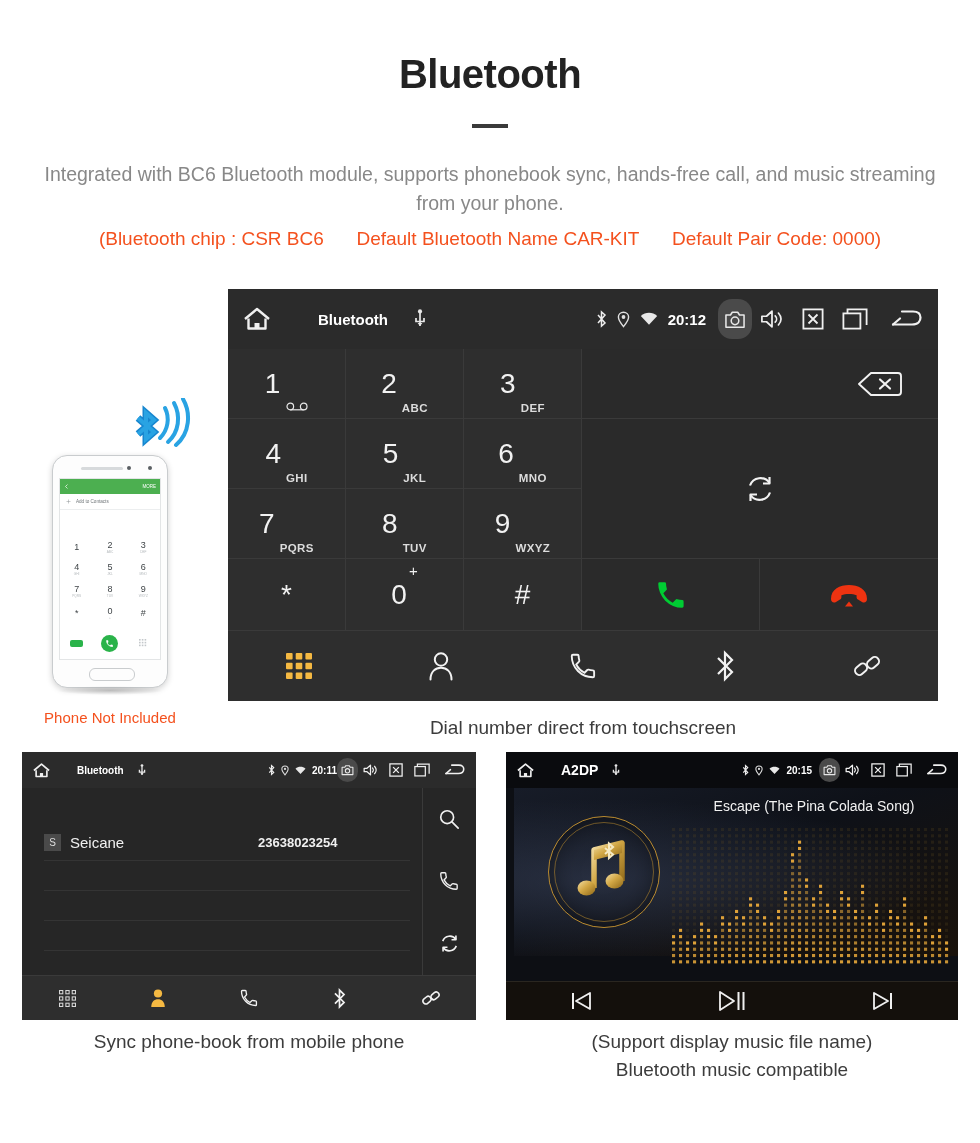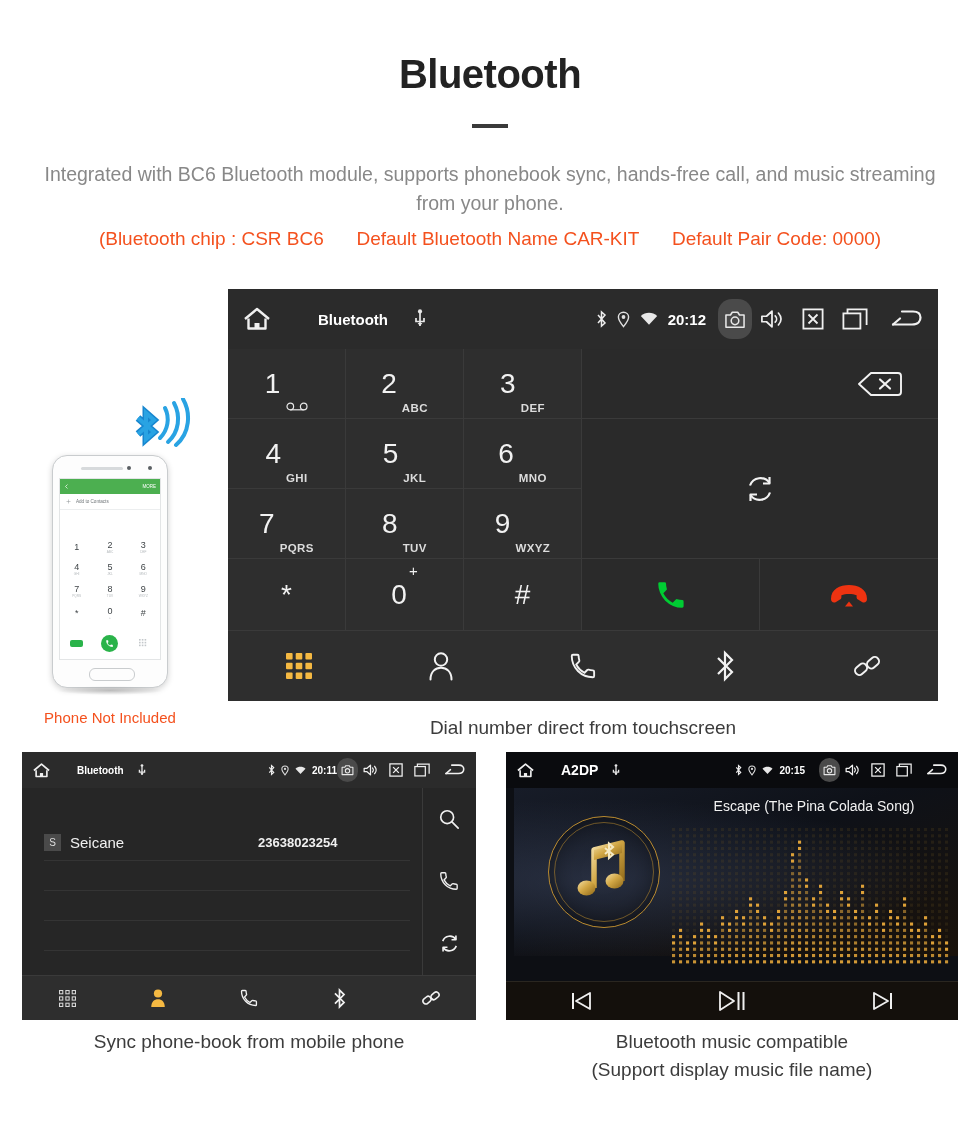--- a/index.html
+++ b/index.html
@@ -689,21 +689,21 @@
           <svg width="8" height="11" viewBox="0 0 13 17">
             <path d="M6.5 1.2 C3.5 1.2 1.4 3.4 1.4 6.1 C1.4 9.6 6.5 15.6 6.5 15.6 C6.5 15.6 11.6 9.6 11.6 6.1 C11.6 3.4 9.5 1.2 6.5 1.2 Z" fill="none" stroke="#e0e0e0" stroke-width="1.7"></path>
             <circle cx="6.5" cy="6" r="1.8" fill="#e0e0e0"></circle>
           </svg>
         </span>
       <span style="margin-right:6px">
           <svg width="11" height="9" viewBox="0 0 18 14">
             <path d="M0.8 4 C5.5 -0.3 12.5 -0.3 17.2 4 L9 12.8 Z" fill="#e8e8e8"></path>
           </svg>
         </span>
-      <span class="sb-time" style="font-size:10px;margin-right:14px">20:15</span>
+      <span class="sb-time" style="font-size:10px;margin-right:7px">20:15</span>
       <span class="cam-hl" style="width:21px;height:24px;margin-right:5px">
         <svg width="13" height="12" viewBox="0 0 24 21">
             <path d="M2 5.5 H7 L9 2.5 H15 L17 5.5 H22 V19 H2 Z" fill="none" stroke="#e8e8e8" stroke-width="2" stroke-linejoin="round"></path>
             <circle cx="12" cy="12" r="4" fill="none" stroke="#e8e8e8" stroke-width="2"></circle>
           </svg>
       </span>
       <span style="margin-right:11px">
           <svg width="15" height="14" viewBox="0 0 26 24">
             <path d="M2 9 H7 L13 3.5 V20.5 L7 15 H2 Z" fill="none" stroke="#f0f0f0" stroke-width="2.2" stroke-linejoin="round"></path>
             <path d="M16.5 8.5 C18.5 10.5 18.5 13.5 16.5 15.5" fill="none" stroke="#f0f0f0" stroke-width="2" stroke-linecap="round"></path>
@@ -1651,15 +1651,15 @@
     </div>
     <div class="navbtn">
       <svg width="22" height="20" viewBox="0 0 22 20">
           <path d="M2 2 L16 10 L2 18 Z" fill="none" stroke="#f0f0f0" stroke-width="1.8" stroke-linejoin="round"></path>
           <path d="M19 2 V18" stroke="#f0f0f0" stroke-width="2"></path>
         </svg>
     </div>
   </div>
 </div>
 <div class="caption" id="cap-music">
+  <div>(Support display music file name)</div>
   <div>Bluetooth music compatible</div>
-  <div>(Support display music file name)</div>
 </div>
 
 </body></html>

